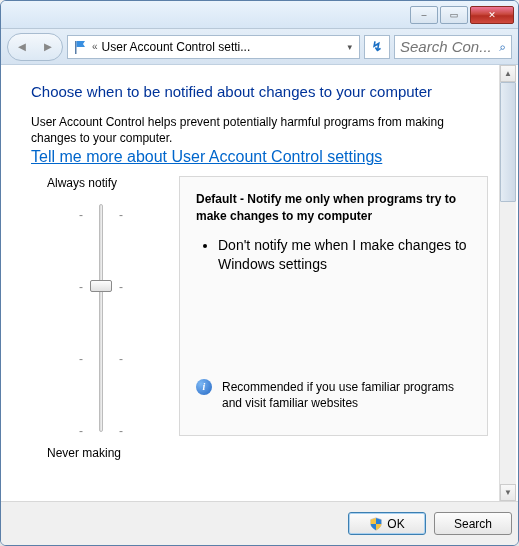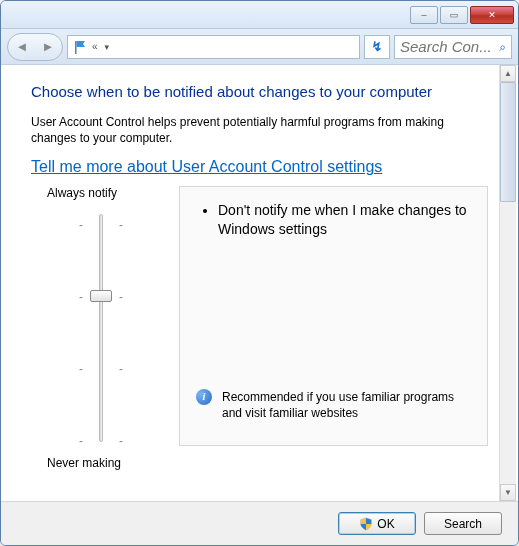--- a/index.html
+++ b/index.html
@@ -146,21 +146,21 @@
     h1.heading {
       color: #003399;
       font-weight: normal;
       font-size: 15px;
       margin-bottom: 14px;
     }
     .intro {
       color: #000;
       font-size: 12px;
       line-height: 1.35;
-      margin-bottom: 12px;
+      margin-bottom: 2px;
     }
     .helplink {
       color: #0066cc;
       text-decoration: underline;
       font-size: 16px;
       cursor: pointer;
     }
     
     .main-row {
       margin-top: 10px;
@@ -241,21 +241,21 @@
     
     .bottombar {
       position: absolute;
       left: 0; right: 0; bottom: 0;
       height: 44px;
       background: #f0f0f0;
       border-top: 1px solid #d8d8d8;
       display: flex;
       justify-content: flex-end;
       align-items: center;
-      padding: 0 16px;
+      padding: 0 6px;
       gap: 8px;
     }
     .btn {
       min-width: 78px; height: 23px;
       background: linear-gradient(to bottom, #fdfdfd, #e6e6e6);
       border: 1px solid #8a8a8a;
       border-radius: 3px;
       font-size: 12px;
       font-family: inherit;
       cursor: pointer;
@@ -292,20 +292,21 @@
     <div class="nav-buttons">
       <div class="nav-btn">◄</div>
       <div class="nav-btn">►</div>
     </div>
     <div class="addrbar">
       <svg class="flag-icon" viewBox="0 0 16 16">
           <rect x="3" y="2" width="1.5" height="13" fill="#5a7ea8"></rect>
           <path d="M4.5 2 L13 2 L11 5 L13 8 L4.5 8 Z" fill="#3a8fe0"></path>
         </svg>
       <span class="addr-chevron">«</span>
+      <span class="addr-text">User Account Control setti...</span>
       <span class="addr-drop">▾</span>
     </div>
     <div class="refresh-btn">
       <span style="color:#1a6fc4;font-weight:bold;">↯</span>
     </div>
     <div class="searchbox">
       <input type="text" placeholder="Search Con..." style="">
       <span class="search-icon">⌕</span>
     </div>
   </div>
@@ -335,20 +336,21 @@
           <div class="tick" style="top:226px">
               <span>-</span>
               <span>-</span>
             </div>
           <div class="thumb" style="top:88px"></div>
         </div>
         <div class="slider-label-bottom">Never making</div>
       </div>
 
       <div class="desc-panel">
+        <div class="desc-title">Default - Notify me only when programs try to make changes to my computer</div>
         <ul class="desc-bullets">
           <li>Don't notify me when I make changes to Windows settings</li>
         </ul>
         <div class="rec-row">
           <div class="info-icon">i</div>
           <div>Recommended if you use familiar programs and visit familiar websites</div>
         </div>
       </div>
     </div>
   </div>

